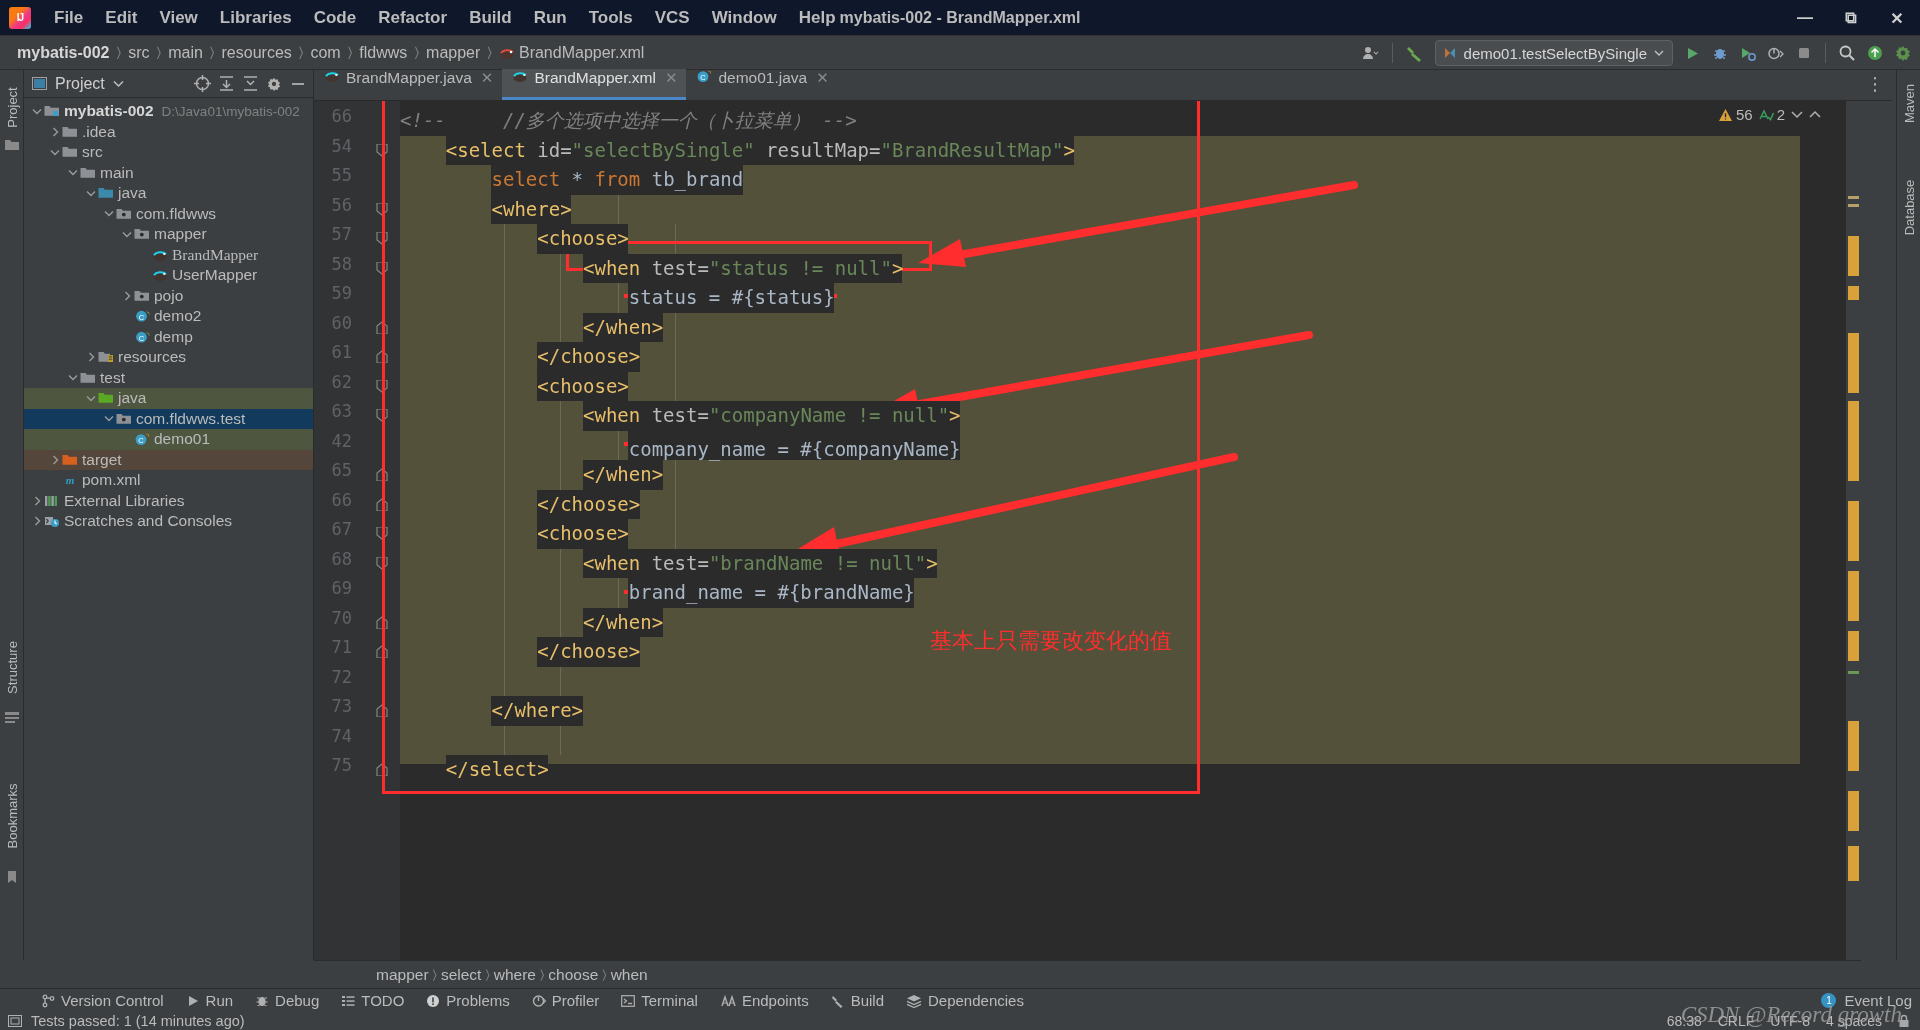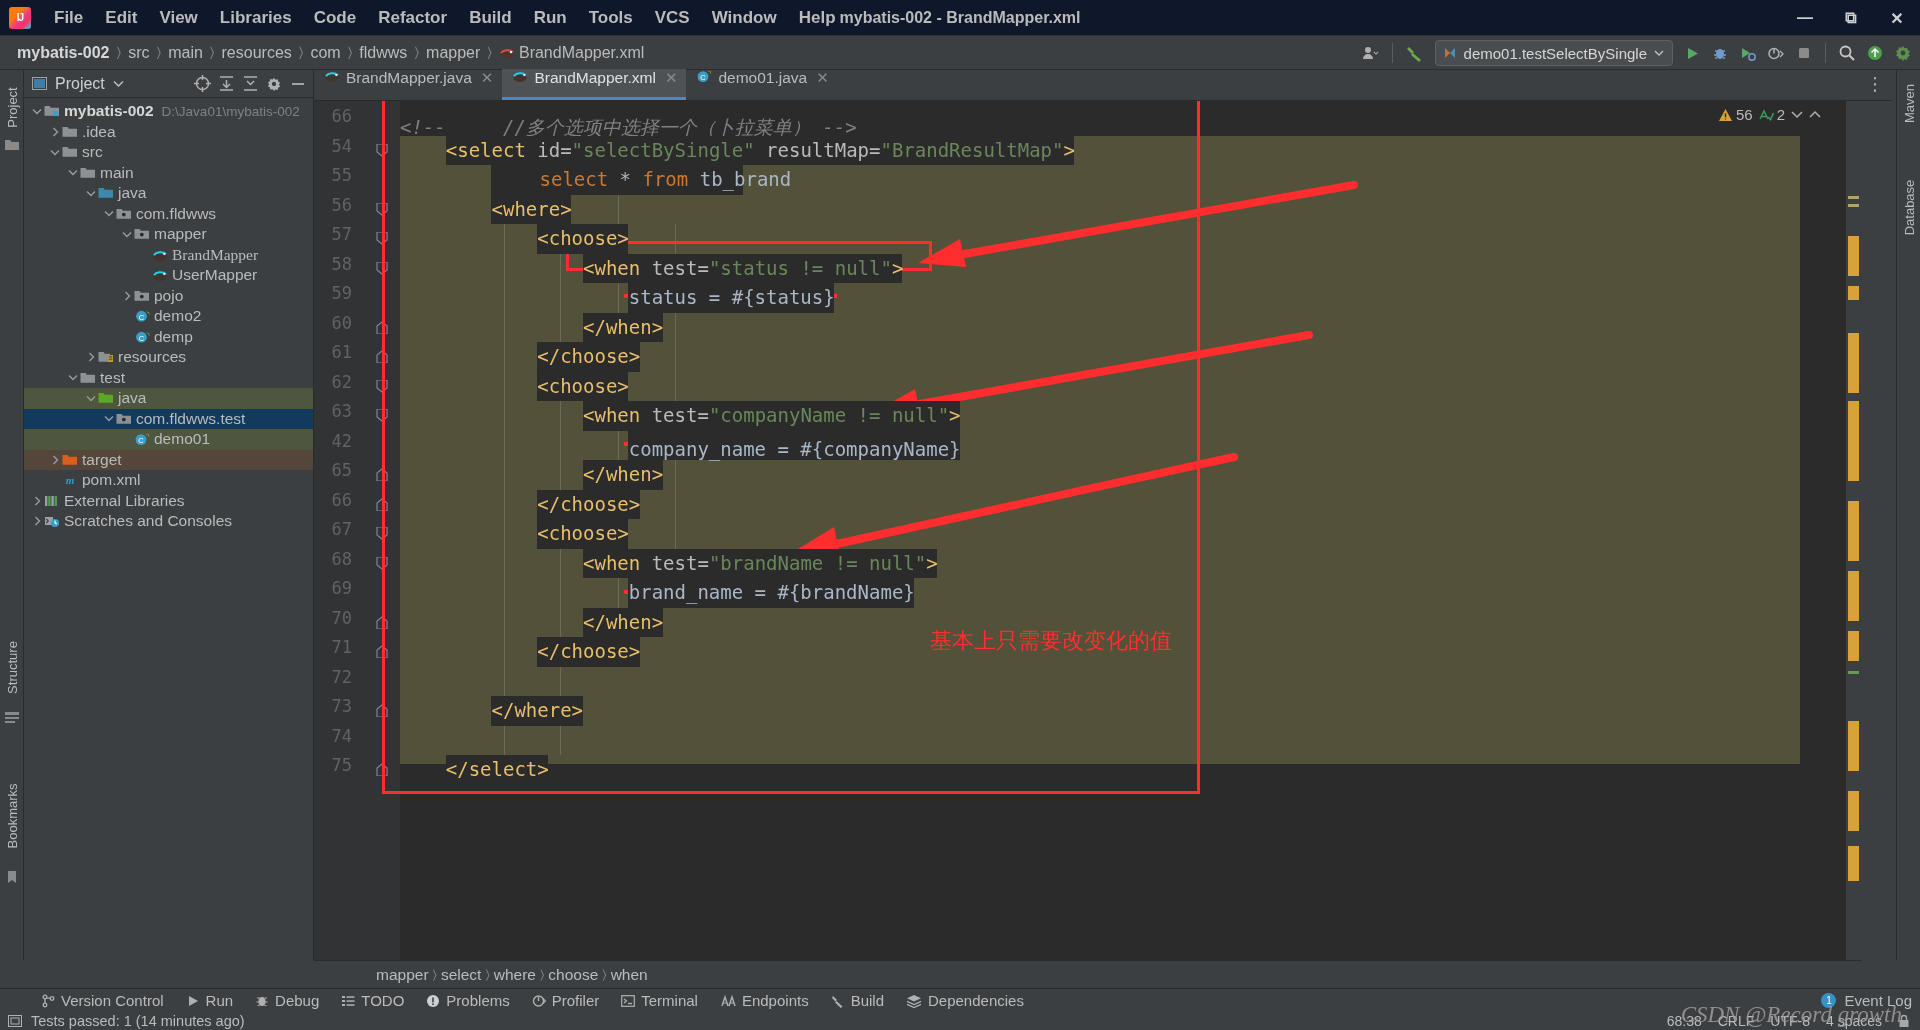--- a/index.html
+++ b/index.html
@@ -789,25 +789,25 @@
             <path d="M1 13h10V5L6 1 1 5z" fill="none" stroke="#8a8a8a" stroke-width="1.1"></path>
           </svg></div>
       </div>
     <div class="codearea" id="codearea">
         <div style="position: absolute; left: 0px; top: 0px; width: 1400px; height: 34.5px; background: rgb(43, 43, 43); z-index: 0;"></div>
         <div class="selection-block" style="left: 0px; top: 34.5px; width: 1400px; height: 628.35px;"></div>
         <div class="indent-guide" style="left: 104px; top: 34.5px; height: 619.5px;"></div>
         <div class="indent-guide" style="left: 160px; top: 64px; height: 590px;"></div>
         <div class="indent-guide" style="left: 218px; top: 93.5px; height: 442.5px;"></div>
         <div class="indent-guide" style="left: 275px; top: 123px; height: 383.5px;"></div>
-        <div class="codeline" style="top: 12px;"><span class="tok-comment">&lt;!--</span><span class="tok-comment">     //多个选项中选择一个（卜拉菜单） --&gt;</span></div>
+        <div class="codeline" style="top: 5px;"><span class="tok-comment">&lt;!--</span><span class="tok-comment">     //多个选项中选择一个（卜拉菜单） --&gt;</span></div>
         <div class="seg-dark" style="position: absolute; left: 45.68px; top: 34.5px; width: 628.1px; height: 29.5px; z-index: 1;"></div>
         <div class="codeline" style="top: 34.5px; z-index: 2;"><span class="tok-tag">    &lt;select </span><span class="tok-attr">id=</span><span class="tok-str">"selectBySingle" </span><span class="tok-attr">resultMap=</span><span class="tok-str">"BrandResultMap"</span><span class="tok-tag">&gt;</span></div>
         <div class="seg-dark" style="position: absolute; left: 91.36px; top: 64px; width: 251.24px; height: 29.5px; z-index: 1;"></div>
-        <div class="codeline" style="top: 64px; z-index: 2; margin-left: 48px;"><span class="tok-kw">        select </span><span class="tok-plain">* </span><span class="tok-kw">from </span><span class="tok-plain">tb_brand</span></div>
+        <div class="codeline" style="top: 64px; z-index: 2;"><span class="tok-kw">        select </span><span class="tok-plain">* </span><span class="tok-kw">from </span><span class="tok-plain">tb_brand</span></div>
         <div class="seg-dark" style="position: absolute; left: 91.36px; top: 93.5px; width: 79.94px; height: 29.5px; z-index: 1;"></div>
         <div class="codeline" style="top: 93.5px; z-index: 2;"><span class="tok-tag">        &lt;where&gt;</span></div>
         <div class="seg-dark" style="position: absolute; left: 137.04px; top: 123px; width: 91.36px; height: 29.5px; z-index: 1;"></div>
         <div class="codeline" style="top: 123px; z-index: 2;"><span class="tok-tag">            &lt;choose&gt;</span></div>
         <div class="seg-dark" style="position: absolute; left: 182.72px; top: 152.5px; width: 319.76px; height: 29.5px; z-index: 1;"></div>
         <div class="codeline" style="top: 152.5px; z-index: 2;"><span class="tok-tag">                &lt;when </span><span class="tok-attr">test=</span><span class="tok-str">"status != null"</span><span class="tok-tag">&gt;</span></div>
         <div class="seg-dark" style="position: absolute; left: 228.4px; top: 182px; width: 205.56px; height: 29.5px; z-index: 1;"></div>
         <div class="codeline" style="top: 182px; z-index: 2;"><span class="tok-plain">                    status = #{status}</span></div>
         <div class="seg-dark" style="position: absolute; left: 182.72px; top: 211.5px; width: 79.94px; height: 29.5px; z-index: 1;"></div>
         <div class="codeline" style="top: 211.5px; z-index: 2;"><span class="tok-tag">                &lt;/when&gt;</span></div>

